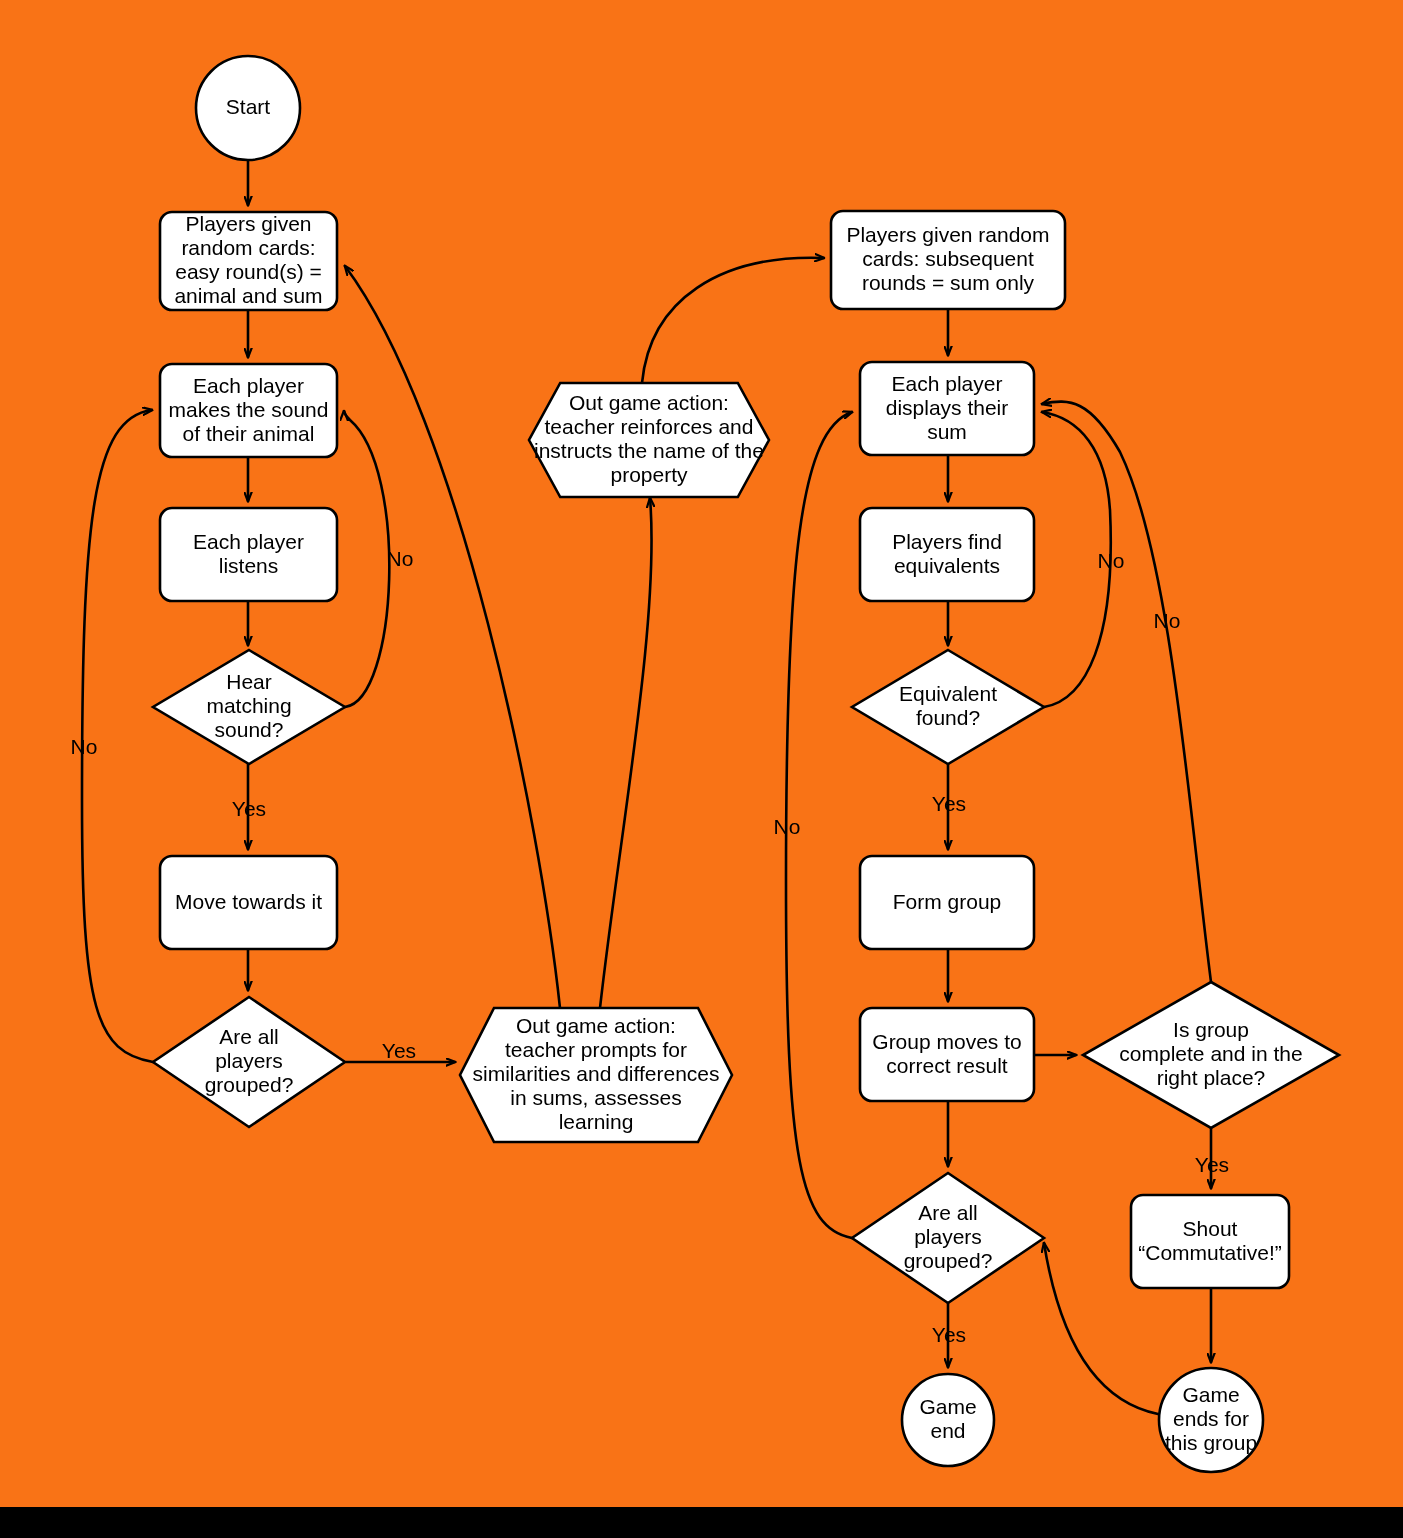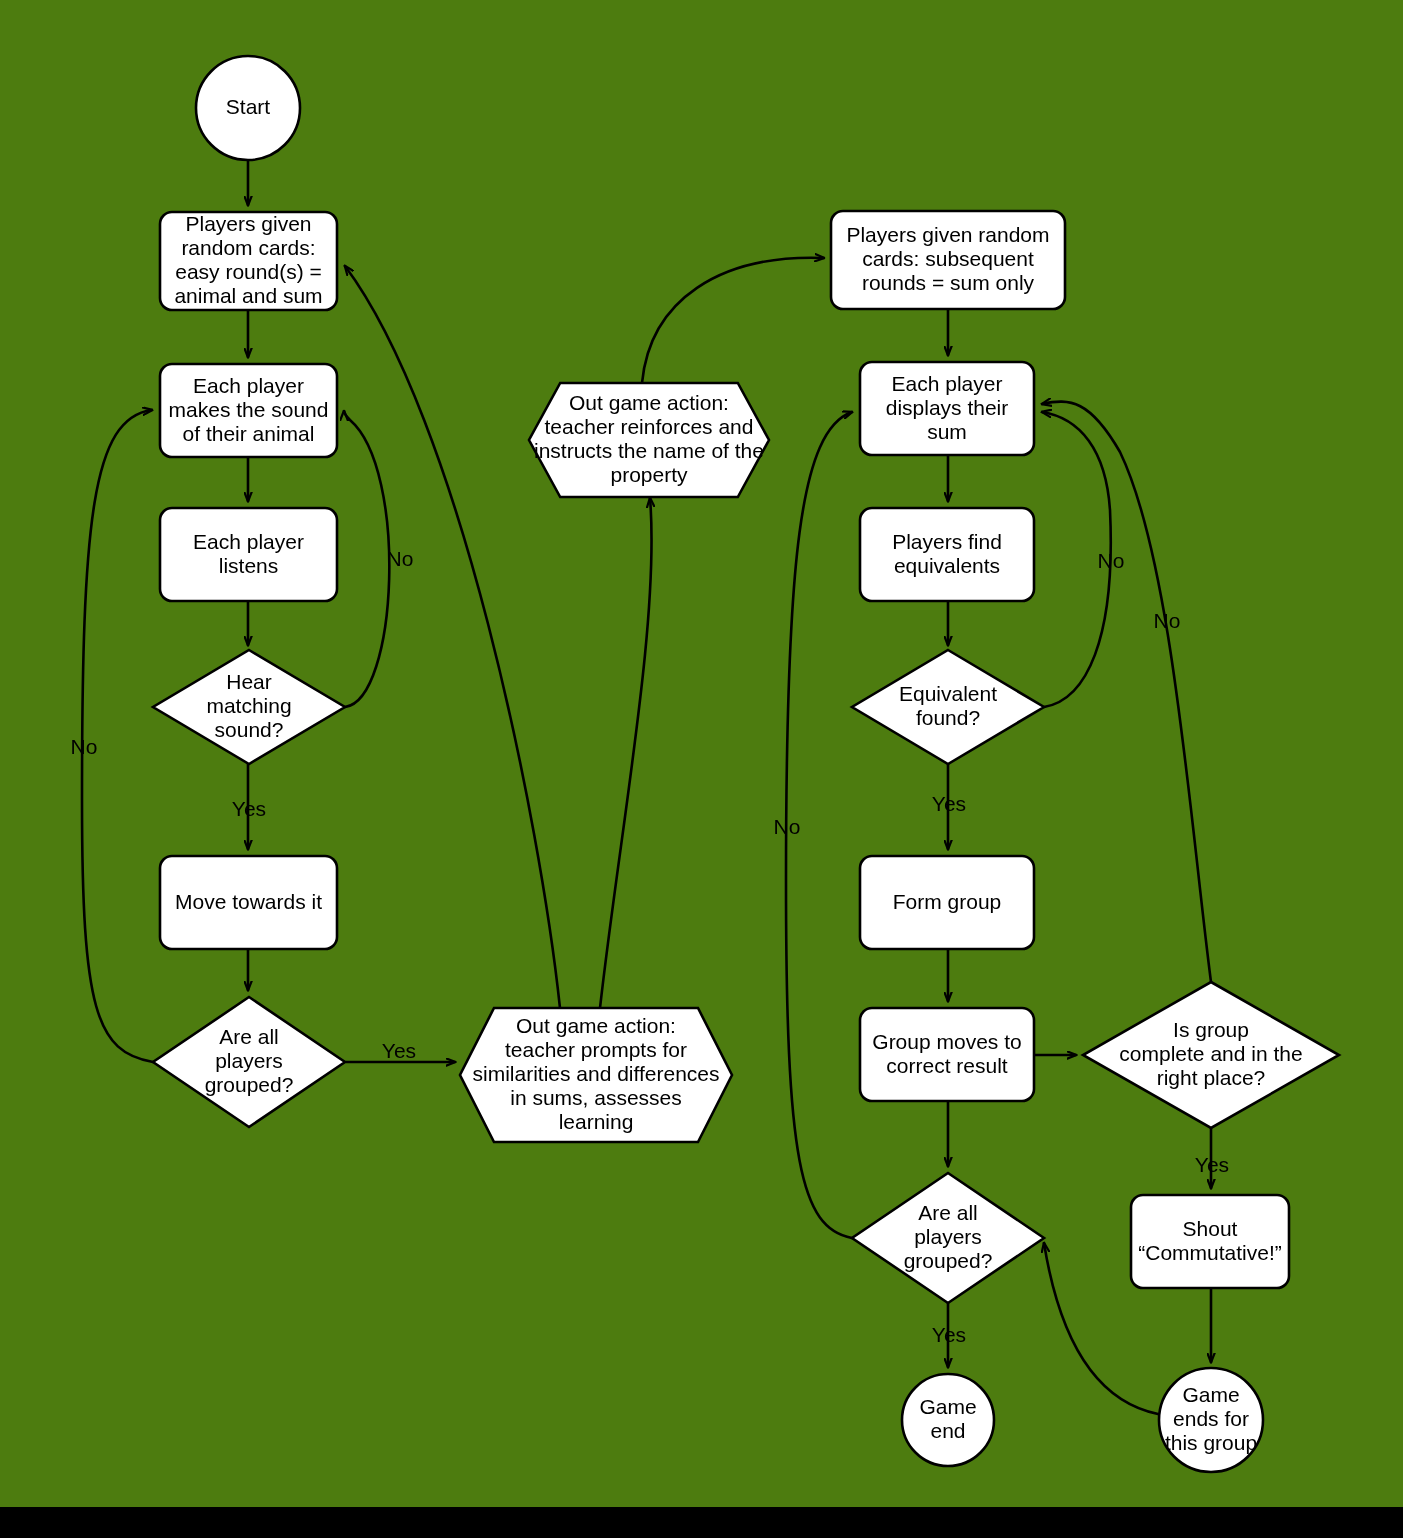--- a/index.html
+++ b/index.html
@@ -13,21 +13,21 @@
             font-size:21px;fill:#000000;text-anchor:middle;
             dominant-baseline:middle;white-space:pre;}
   .edgeLabel{font-family:"Liberation Sans","DejaVu Sans",sans-serif;
              font-size:21px;fill:#000000;text-anchor:middle;
              dominant-baseline:middle;white-space:pre;}
   #bottombar{position:absolute;left:0;width:1403px;background:#000000;}
 </style>
 </head>
 <body>
 
-<div id="stage" style="background: #4d7c0f;">
+<div id="stage" style="background: #f97316;">
   <svg id="flow" viewBox="0 0 1403 1538">
     <defs>
       <marker id="arrowhead" markerWidth="11" markerHeight="9" refX="9.5" refY="4.5" orient="auto" markerUnits="userSpaceOnUse">
         <path d="M0,0.6 L10,4.5 L0,8.4" fill="none" stroke="#000000" stroke-width="2.2" stroke-linecap="round" stroke-linejoin="round"></path>
       </marker>
     </defs>
     <g id="edge-layer">
         <path d="M248,161 L248,205" class="edge" marker-end="url(#arrowhead)"></path>
         <path d="M248,310 L248,357" class="edge" marker-end="url(#arrowhead)"></path>
         <path d="M248,457 L248,501" class="edge" marker-end="url(#arrowhead)"></path>

